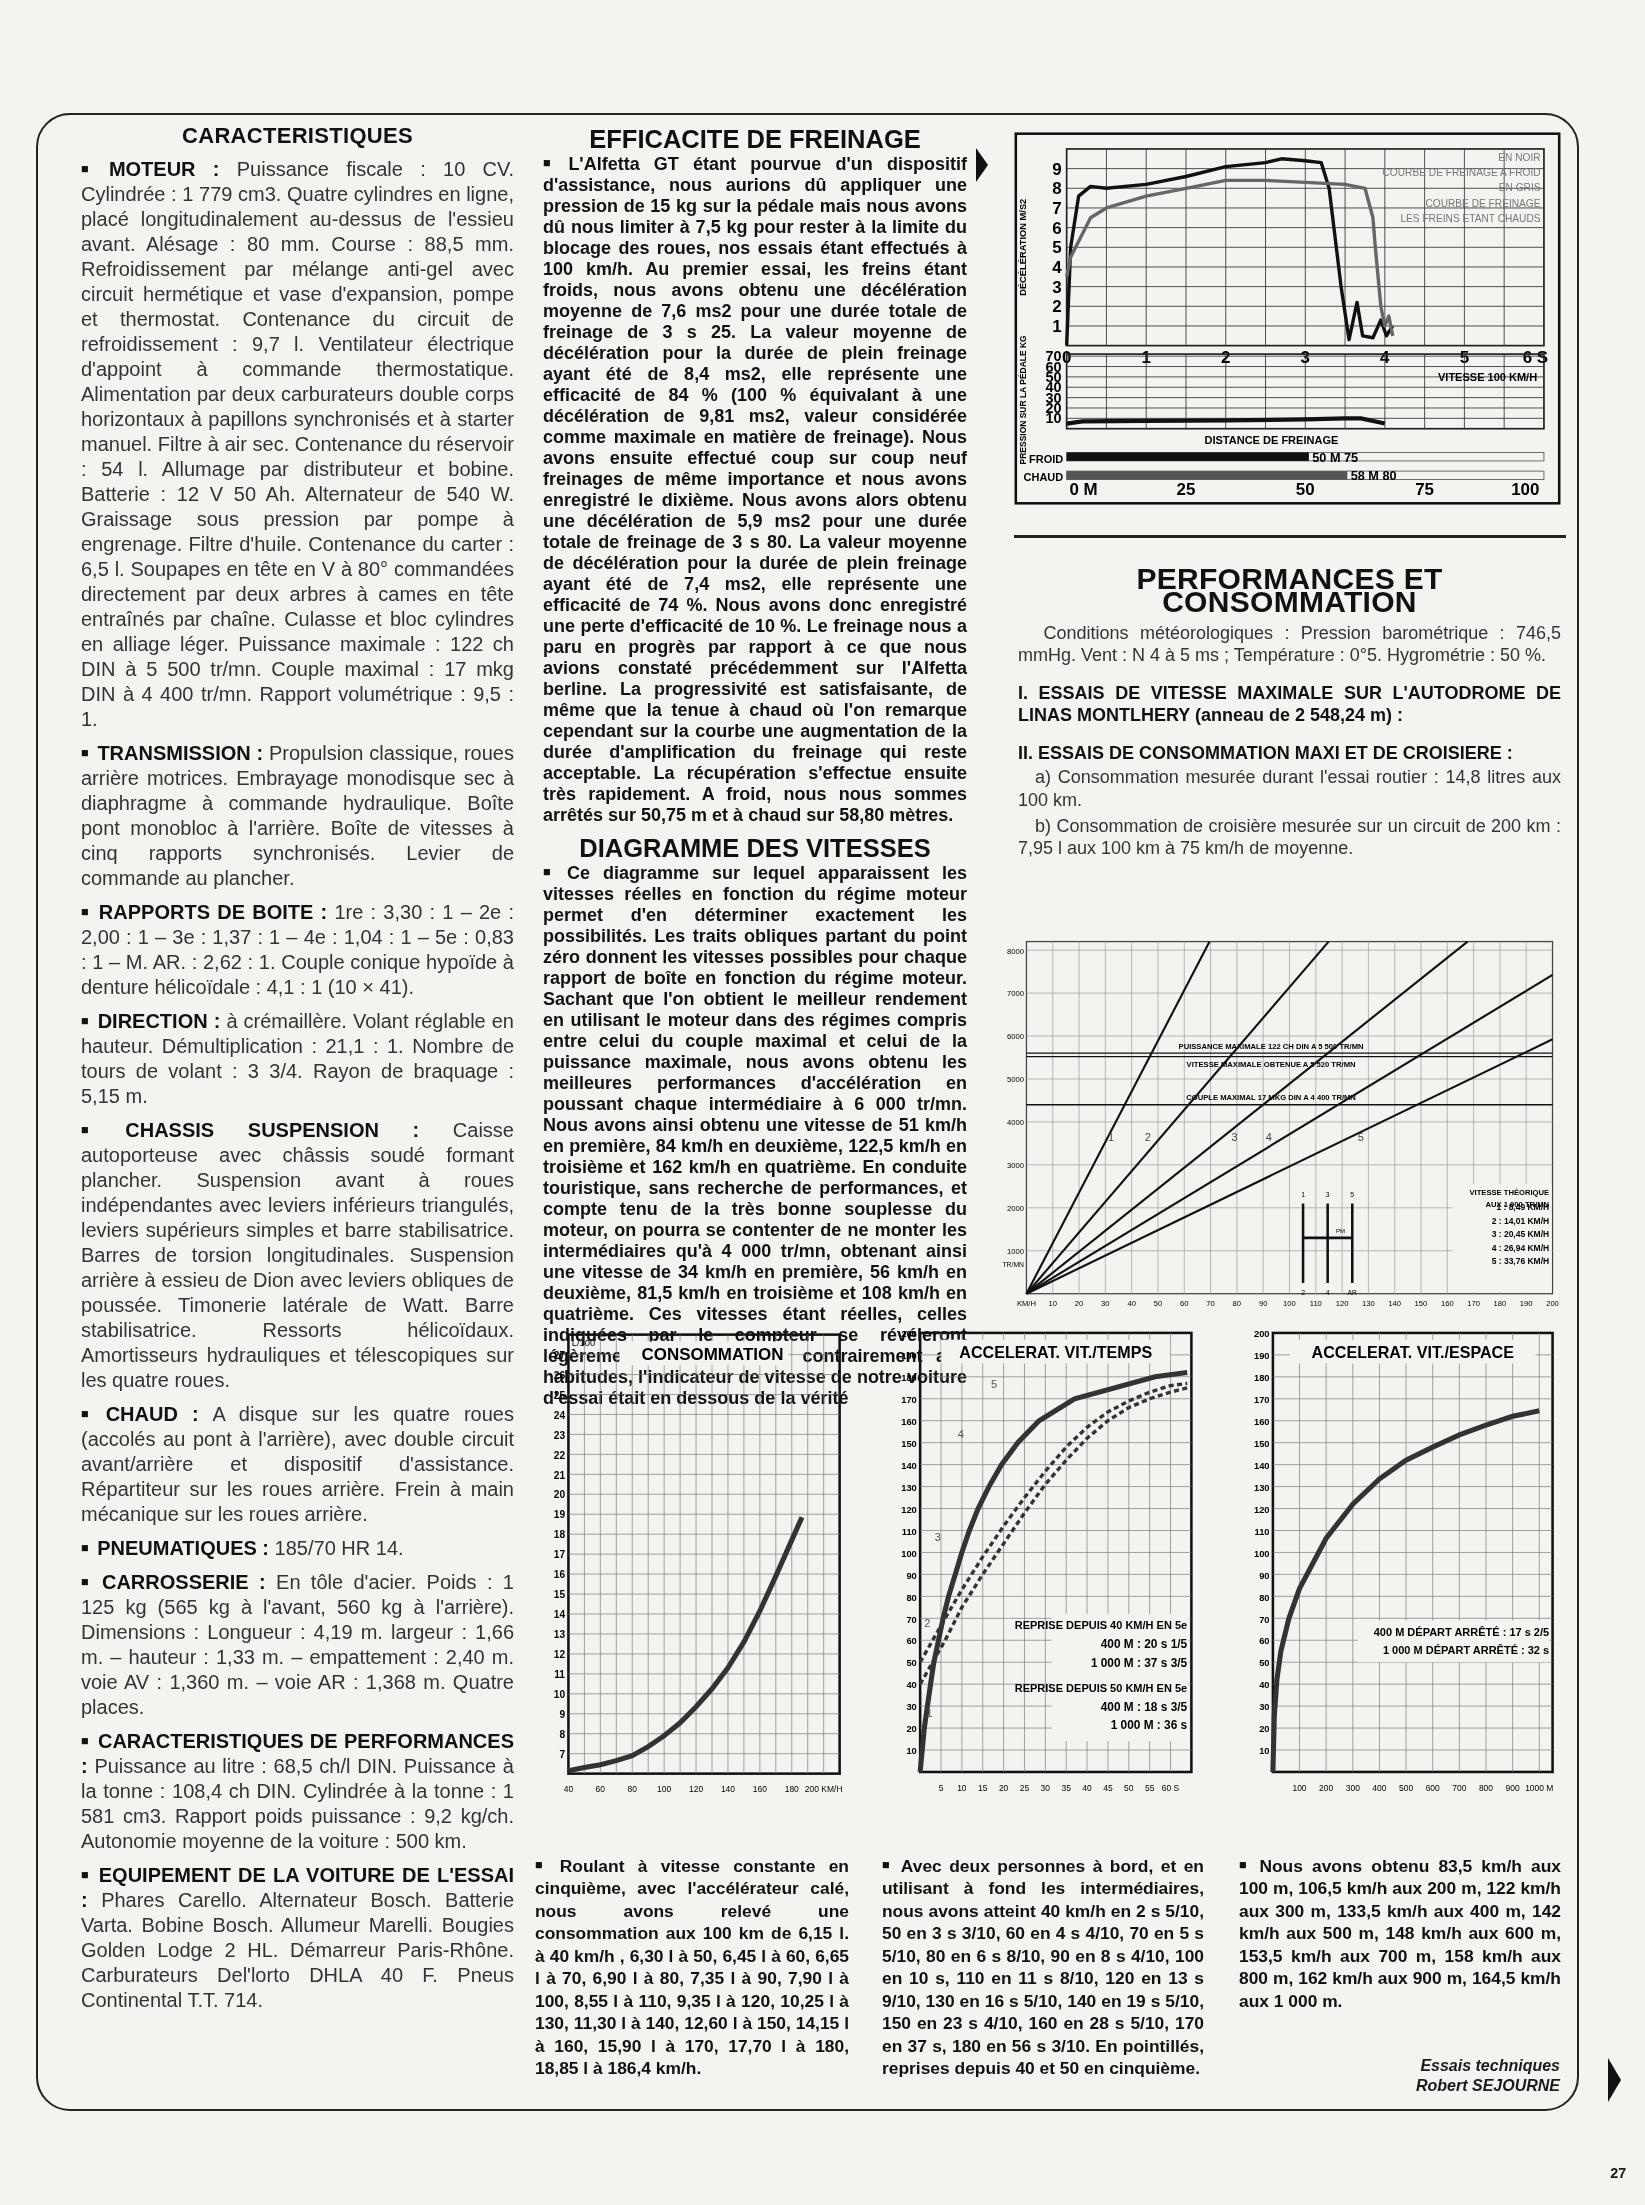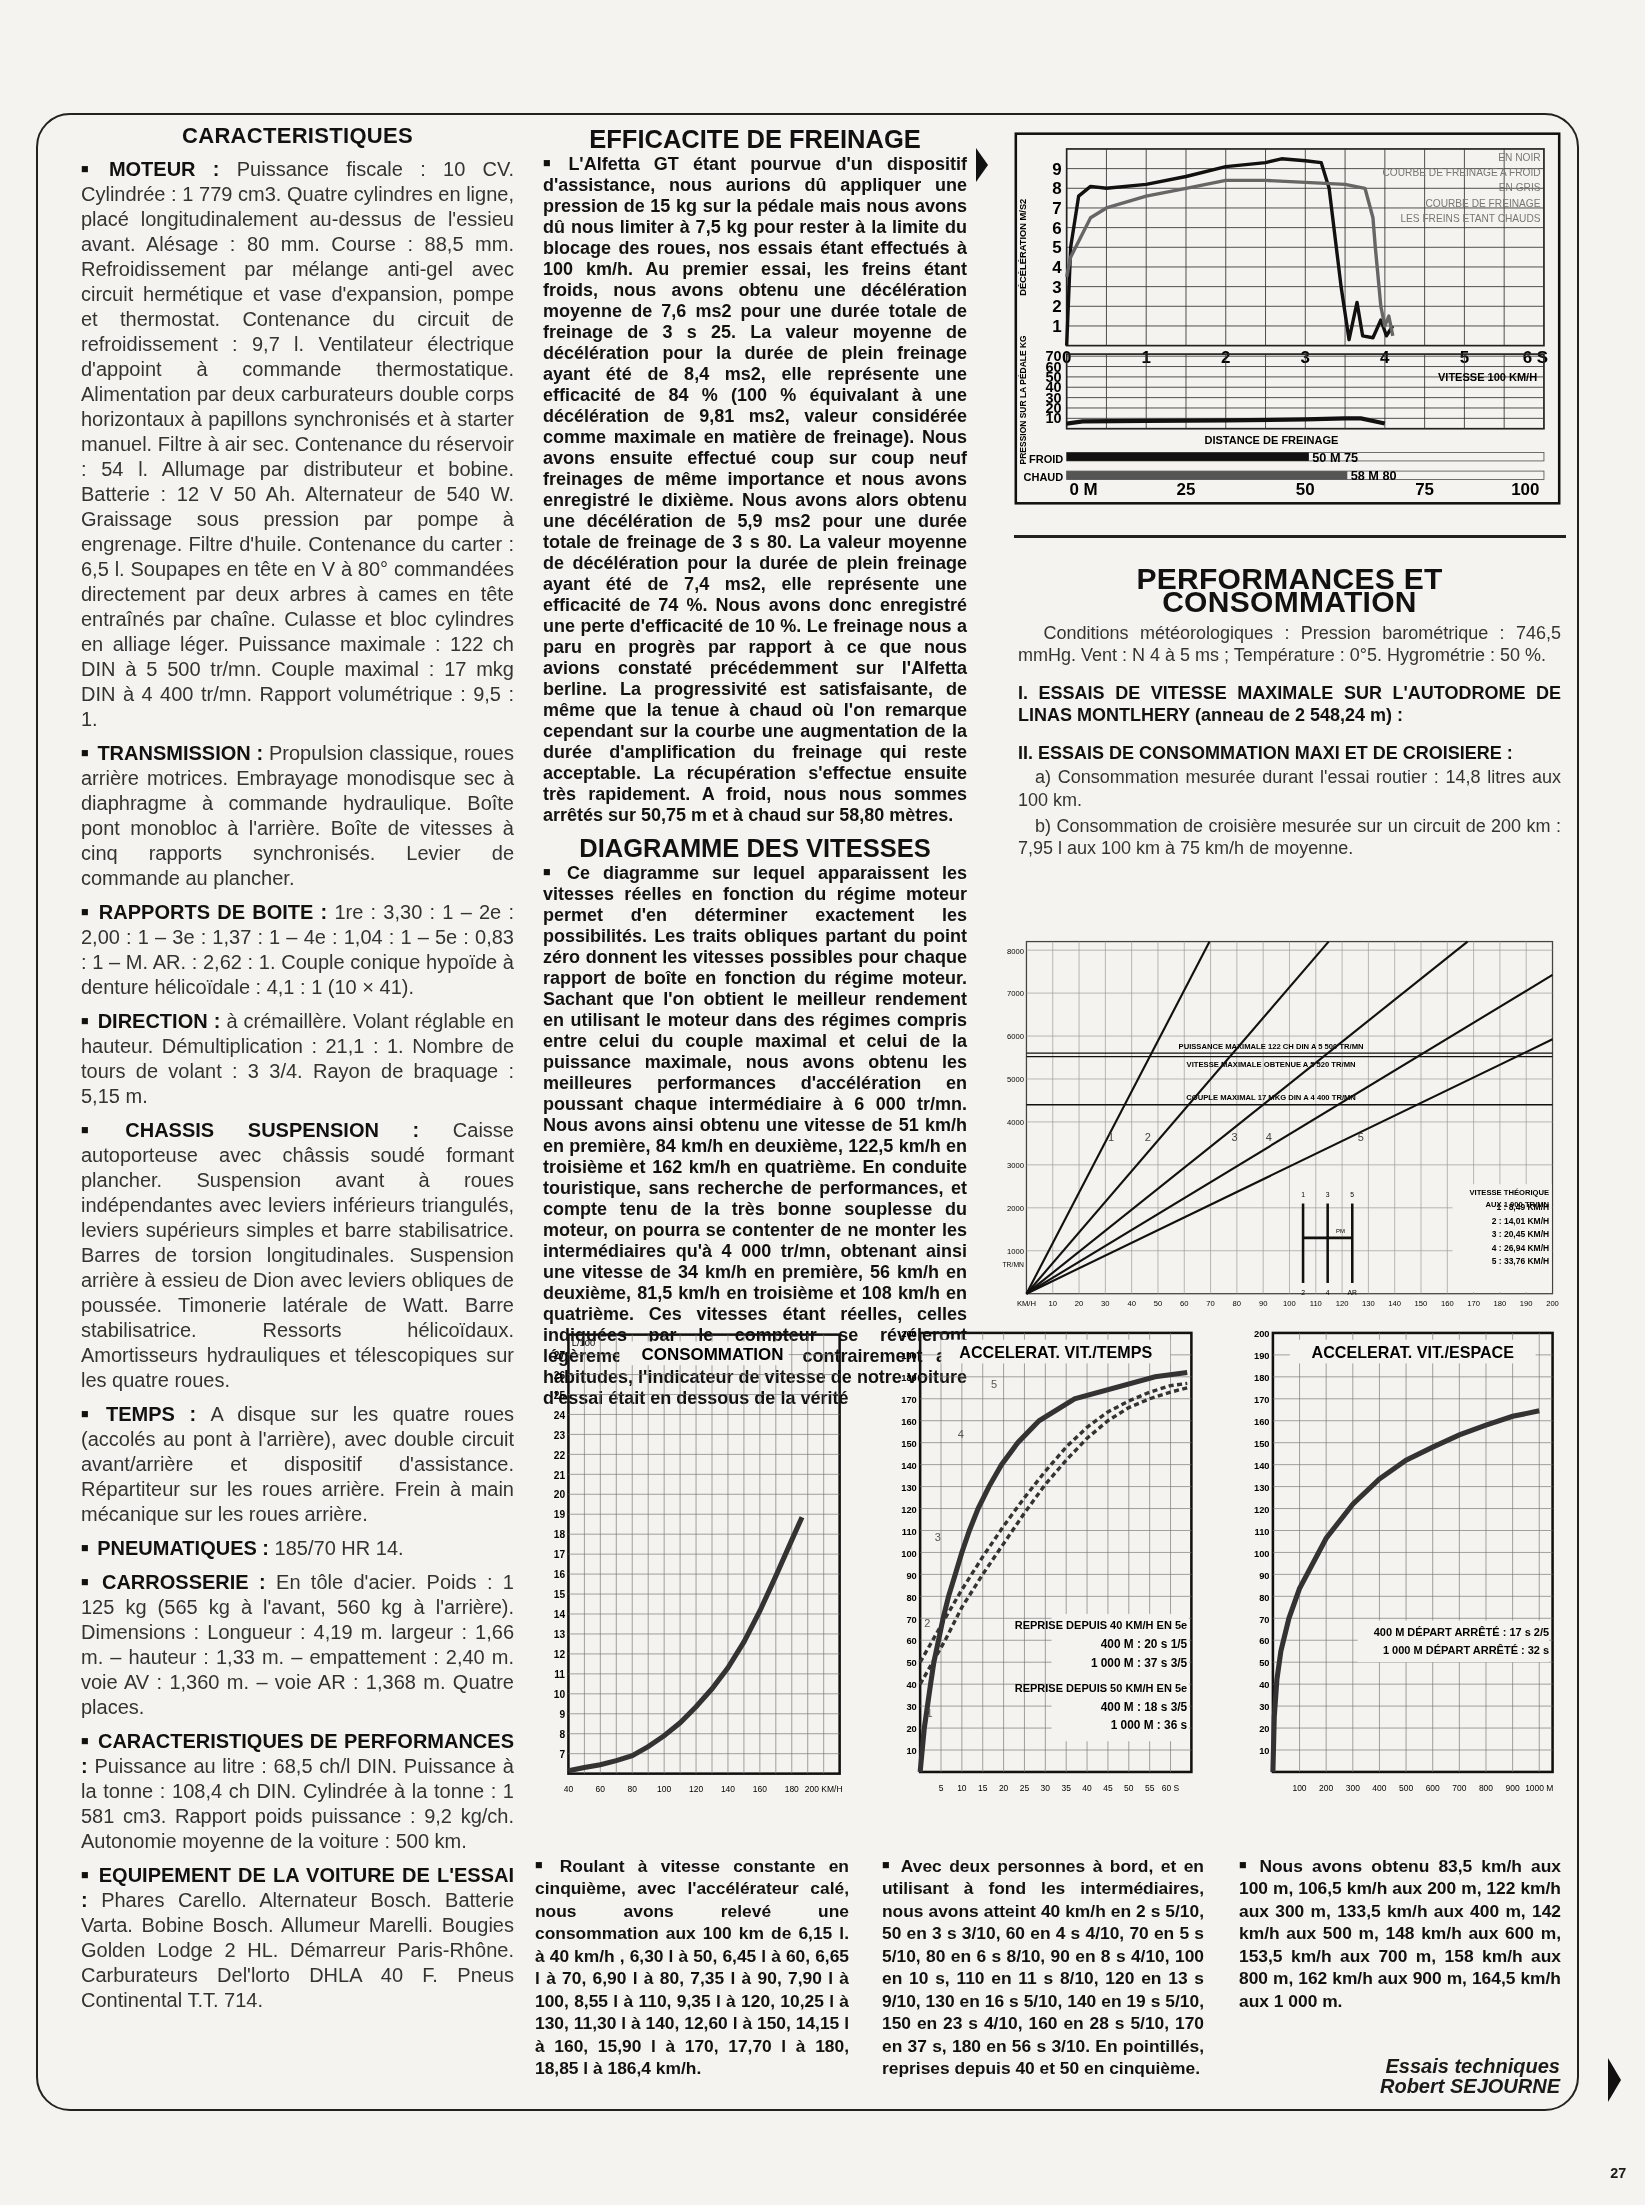--- a/index.html
+++ b/index.html
@@ -16,38 +16,38 @@
   .col-mid { left: 543px; top: 129px; width: 424px; font-size: 18px; line-height: 21px; font-weight: bold; text-align: justify; color: #111; }
   .col-right { left: 1018px; top: 568px; width: 543px; font-size: 18px; line-height: 22.5px; color: #333; text-align: justify; }
   h1.sec { font-size: 22px; font-weight: bold; text-align: center; margin: 0 0 8.5px 0; color: #111; letter-spacing: 0.3px; }
   h1.big { font-size: 25.5px; font-weight: bold; text-align: center; margin: 0 0 3.4px 0; color: #111; }
   p { margin: 0 0 8.5px 0; }
   .bullet::before { content: "\25A0"; font-size: 12.7px; margin-right: 8.5px; vertical-align: 2.5px; color: #111; }
   .lbl { font-weight: bold; color: #111; }
   .arrow { position: absolute; width: 0; height: 0; border-top: 17px solid transparent; border-bottom: 17px solid transparent; border-left: 12px solid #111; }
   svg text { font-family: "Liberation Sans", sans-serif; }
   .bottom-col { position: absolute; top: 1854px; font-size: 17.4px; line-height: 22.5px; font-weight: bold; color: #111; text-align: justify; font-family: "Liberation Sans", sans-serif; transform-origin: left top; }
-  .sig { position: absolute; right: 85px; top: 2056px; font-style: italic; font-weight: bold; font-size: 20px; text-align: right; line-height: 20.4px; }
+  .sig { position: absolute; right: 85px; top: 2056px; font-style: italic; font-weight: bold; font-size: 16px; text-align: right; line-height: 20.4px; }
   .pagenum { position: absolute; right: 18.7px; top: 2165px; font-weight: bold; font-size: 14.4px; }
   .hr { position: absolute; left: 1014px; top: 535px; width: 552px; height: 2.5px; background: #222; }
 </style>
 </head>
 <body>
 
 <div class="frame"></div>
 
 <div class="col col-left">
   <h1 class="sec">CARACTERISTIQUES</h1>
   <div id="left-sections">
       <p class="bullet"><span class="lbl">MOTEUR : </span><span>Puissance fiscale : 10 CV. Cylindrée : 1 779 cm3. Quatre cylindres en ligne, placé longitudinalement au-dessus de l'essieu avant. Alésage : 80 mm. Course : 88,5 mm. Refroidissement par mélange anti-gel avec circuit hermétique et vase d'expansion, pompe et thermostat. Contenance du circuit de refroidissement : 9,7 l. Ventilateur électrique d'appoint à commande thermostatique. Alimentation par deux carburateurs double corps horizontaux à papillons synchronisés et à starter manuel. Filtre à air sec. Contenance du réservoir : 54 l. Allumage par distributeur et bobine. Batterie : 12 V 50 Ah. Alternateur de 540 W. Graissage sous pression par pompe à engrenage. Filtre d'huile. Contenance du carter : 6,5 l. Soupapes en tête en V à 80° commandées directement par deux arbres à cames en tête entraînés par chaîne. Culasse et bloc cylindres en alliage léger. Puissance maximale : 122 ch DIN à 5 500 tr/mn. Couple maximal : 17 mkg DIN à 4 400 tr/mn. Rapport volumétrique : 9,5 : 1.</span></p>
       <p class="bullet"><span class="lbl">TRANSMISSION : </span><span>Propulsion classique, roues arrière motrices. Embrayage monodisque sec à diaphragme à commande hydraulique. Boîte pont monobloc à l'arrière. Boîte de vitesses à cinq rapports synchronisés. Levier de commande au plancher.</span></p>
       <p class="bullet"><span class="lbl">RAPPORTS DE BOITE : </span><span>1re : 3,30 : 1 – 2e : 2,00 : 1 – 3e : 1,37 : 1 – 4e : 1,04 : 1 – 5e : 0,83 : 1 – M. AR. : 2,62 : 1. Couple conique hypoïde à denture hélicoïdale : 4,1 : 1 (10 × 41).</span></p>
       <p class="bullet"><span class="lbl">DIRECTION : </span><span>à crémaillère. Volant réglable en hauteur. Démultiplication : 21,1 : 1. Nombre de tours de volant : 3 3/4. Rayon de braquage : 5,15 m.</span></p>
       <p class="bullet"><span class="lbl">CHASSIS SUSPENSION : </span><span>Caisse autoporteuse avec châssis soudé formant plancher. Suspension avant à roues indépendantes avec leviers inférieurs triangulés, leviers supérieurs simples et barre stabilisatrice. Barres de torsion longitudinales. Suspension arrière à essieu de Dion avec leviers obliques de poussée. Timonerie latérale de Watt. Barre stabilisatrice. Ressorts hélicoïdaux. Amortisseurs hydrauliques et télescopiques sur les quatre roues.</span></p>
-      <p class="bullet"><span class="lbl">TEMPS : </span><span>A disque sur les quatre roues (accolés au pont à l'arrière), avec double circuit avant/arrière et dispositif d'assistance. Répartiteur sur les roues arrière. Frein à main mécanique sur les roues arrière.</span></p>
+      <p class="bullet"><span class="lbl">CHAUD : </span><span>A disque sur les quatre roues (accolés au pont à l'arrière), avec double circuit avant/arrière et dispositif d'assistance. Répartiteur sur les roues arrière. Frein à main mécanique sur les roues arrière.</span></p>
       <p class="bullet"><span class="lbl">PNEUMATIQUES : </span><span>185/70 HR 14.</span></p>
       <p class="bullet"><span class="lbl">CARROSSERIE : </span><span>En tôle d'acier. Poids : 1 125 kg (565 kg à l'avant, 560 kg à l'arrière). Dimensions : Longueur : 4,19 m. largeur : 1,66 m. – hauteur : 1,33 m. – empattement : 2,40 m. voie AV : 1,360 m. – voie AR : 1,368 m. Quatre places.</span></p>
       <p class="bullet"><span class="lbl">CARACTERISTIQUES DE PERFORMANCES : </span><span>Puissance au litre : 68,5 ch/l DIN. Puissance à la tonne : 108,4 ch DIN. Cylindrée à la tonne : 1 581 cm3. Rapport poids puissance : 9,2 kg/ch. Autonomie moyenne de la voiture : 500 km.</span></p>
       <p class="bullet"><span class="lbl">EQUIPEMENT DE LA VOITURE DE L'ESSAI : </span><span>Phares Carello. Alternateur Bosch. Batterie Varta. Bobine Bosch. Allumeur Marelli. Bougies Golden Lodge 2 HL. Démarreur Paris-Rhône. Carburateurs Del'lorto DHLA 40 F. Pneus Continental T.T. 714.</span></p>
     </div>
 </div>
 
 <div class="col col-mid">
   <h1 class="big">EFFICACITE DE FREINAGE</h1>
   <p class="bullet"><span>L'Alfetta GT étant pourvue d'un dispositif d'assistance, nous aurions dû appliquer une pression de 15 kg sur la pédale mais nous avons dû nous limiter à 7,5 kg pour rester à la limite du blocage des roues, nos essais étant effectués à 100 km/h. Au premier essai, les freins étant froids, nous avons obtenu une décélération moyenne de 7,6 ms2 pour une durée totale de freinage de 3 s 25. La valeur moyenne de décélération pour la durée de plein freinage ayant été de 8,4 ms2, elle représente une efficacité de 84 % (100 % équivalant à une décélération de 9,81 ms2, valeur considérée comme maximale en matière de freinage). Nous avons ensuite effectué coup sur coup neuf freinages de même importance et nous avons enregistré le dixième. Nous avons alors obtenu une décélération de 5,9 ms2 pour une durée totale de freinage de 3 s 80. La valeur moyenne de décélération pour la durée de plein freinage ayant été de 7,4 ms2, elle représente une efficacité de 74 %. Nous avons donc enregistré une perte d'efficacité de 10 %. Le freinage nous a paru en progrès par rapport à ce que nous avions constaté précédemment sur l'Alfetta berline. La progressivité est satisfaisante, de même que la tenue à chaud où l'on remarque cependant sur la courbe une augmentation de la durée d'amplification du freinage qui reste acceptable. La récupération s'effectue ensuite très rapidement. A froid, nous nous sommes arrêtés sur 50,75 m et à chaud sur 58,80 mètres.</span></p>

